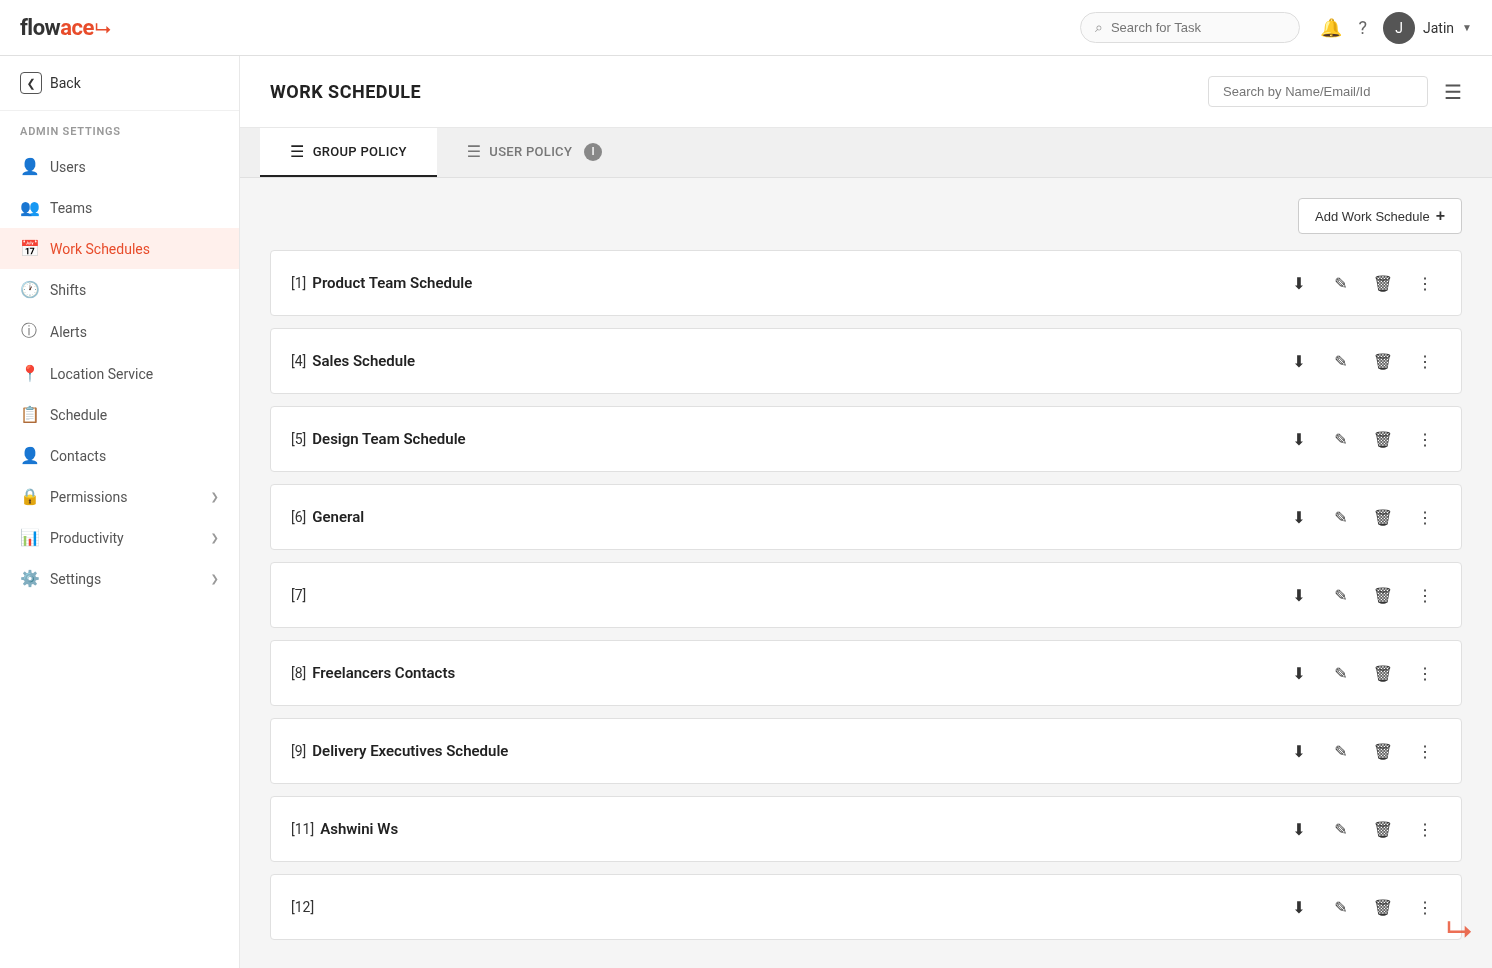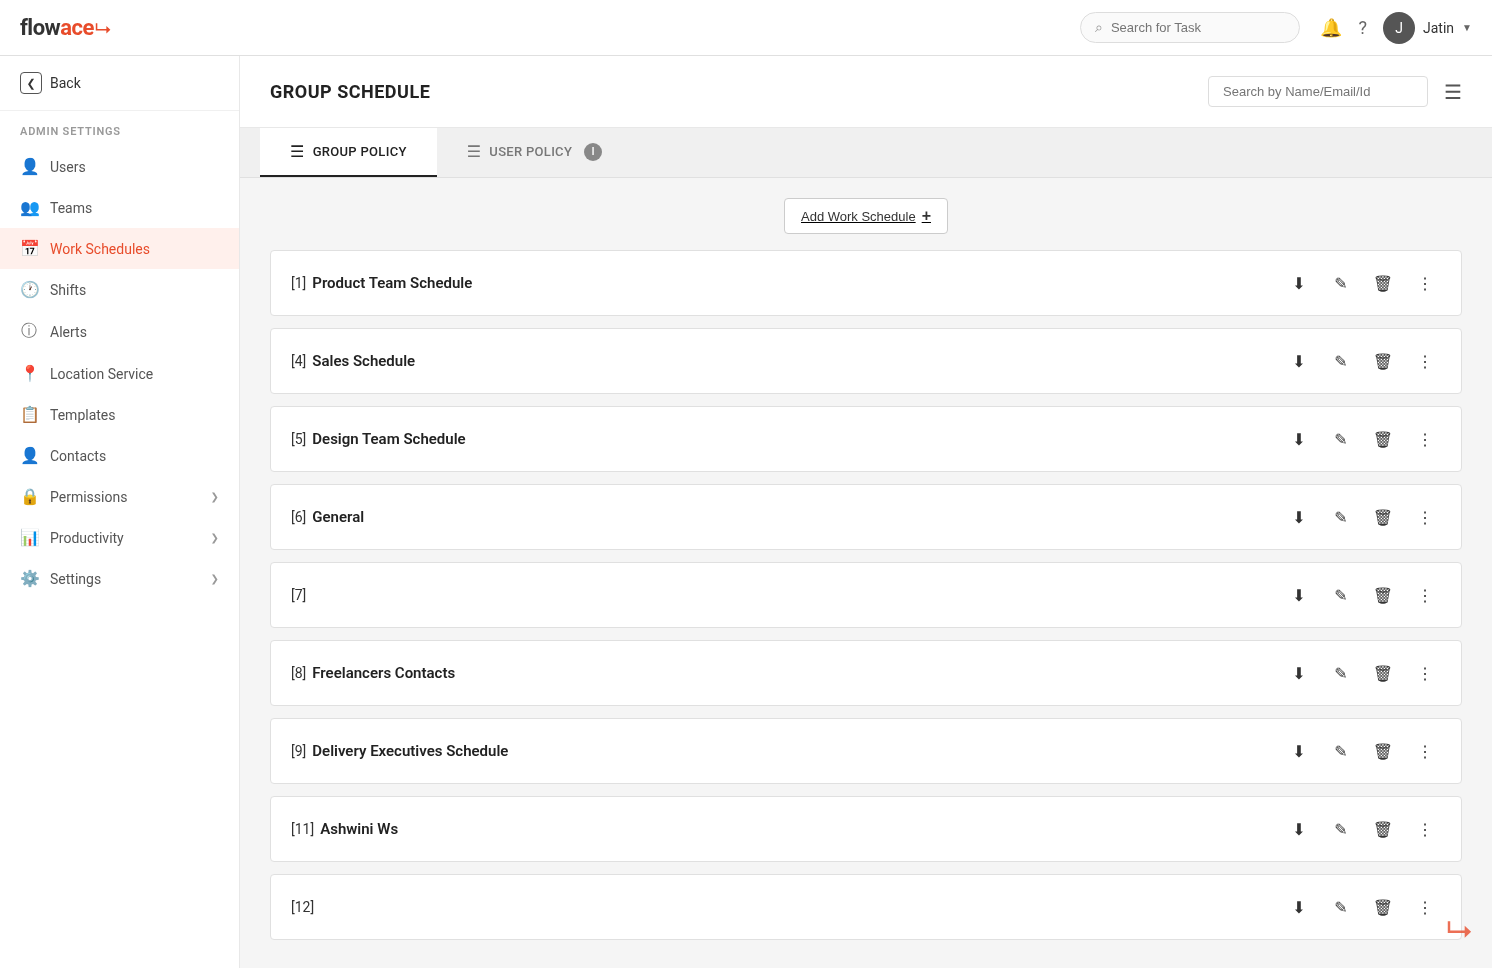--- a/index.html
+++ b/index.html
@@ -76,21 +76,21 @@
       display: flex; align-items: center; gap: 8px; padding: 14px 30px;
       font-size: 13px; font-weight: 500; color: #777; cursor: pointer;
       border-bottom: 2px solid transparent; text-transform: uppercase; letter-spacing: 0.3px;
     }
     .tab.active { color: #222; border-bottom: 2px solid #222; background: #fff; }
     .tab-icon { font-size: 16px; }
     .info-icon { display: inline-flex; align-items: center; justify-content: center; width: 18px; height: 18px; border-radius: 50%; background: #888; color: white; font-size: 11px; margin-left: 4px; }
 
     
     .schedule-area { padding: 20px 30px; }
-    .add-btn-row { display: flex; justify-content: center; margin-bottom: 16px; text-decoration: underline; }
+    .add-btn-row { display: flex; justify-content: flex-end; margin-bottom: 16px; }
     .add-btn {
       display: flex; align-items: center; gap: 6px; background: #fff;
       border: 1px solid #ccc; border-radius: 4px; padding: 8px 16px;
       font-size: 13px; font-weight: 500; color: #333; cursor: pointer;
     }
     .add-plus { font-size: 16px; font-weight: 700; }
 
     
     .schedule-row {
       background: #fff; border: 1px solid #e0e0e0; border-radius: 4px;
@@ -166,21 +166,21 @@
     <div class="nav-item">
       <span class="nav-item-icon">ⓘ</span>
       <span class="nav-item-label">Alerts</span>
     </div>
     <div class="nav-item">
       <span class="nav-item-icon">📍</span>
       <span class="nav-item-label">Location Service</span>
     </div>
     <div class="nav-item">
       <span class="nav-item-icon">📋</span>
-      <span class="nav-item-label">Templates</span>
+      <span class="nav-item-label">Schedule</span>
     </div>
     <div class="nav-item">
       <span class="nav-item-icon">👤</span>
       <span class="nav-item-label">Contacts</span>
     </div>
     <div class="nav-item">
       <span class="nav-item-icon">🔒</span>
       <span class="nav-item-label">Permissions</span>
       <span class="nav-item-chevron">❯</span>
     </div>
@@ -192,21 +192,21 @@
     <div class="nav-item">
       <span class="nav-item-icon">⚙️</span>
       <span class="nav-item-label">Settings</span>
       <span class="nav-item-chevron">❯</span>
     </div>
   </aside>
 
   <div class="content">
 
     <div class="page-header">
-      <h1 class="page-title">GROUP SCHEDULE</h1>
+      <h1 class="page-title">WORK SCHEDULE</h1>
       <div class="header-right">
         <input class="search-name" type="text" placeholder="Search by Name/Email/Id" style="">
         <span class="menu-icon">☰</span>
       </div>
     </div>
 
     <div class="tabs-bar">
       <div class="tab active">
         <span class="tab-icon">☰</span>
         <span>GROUP POLICY</span>

